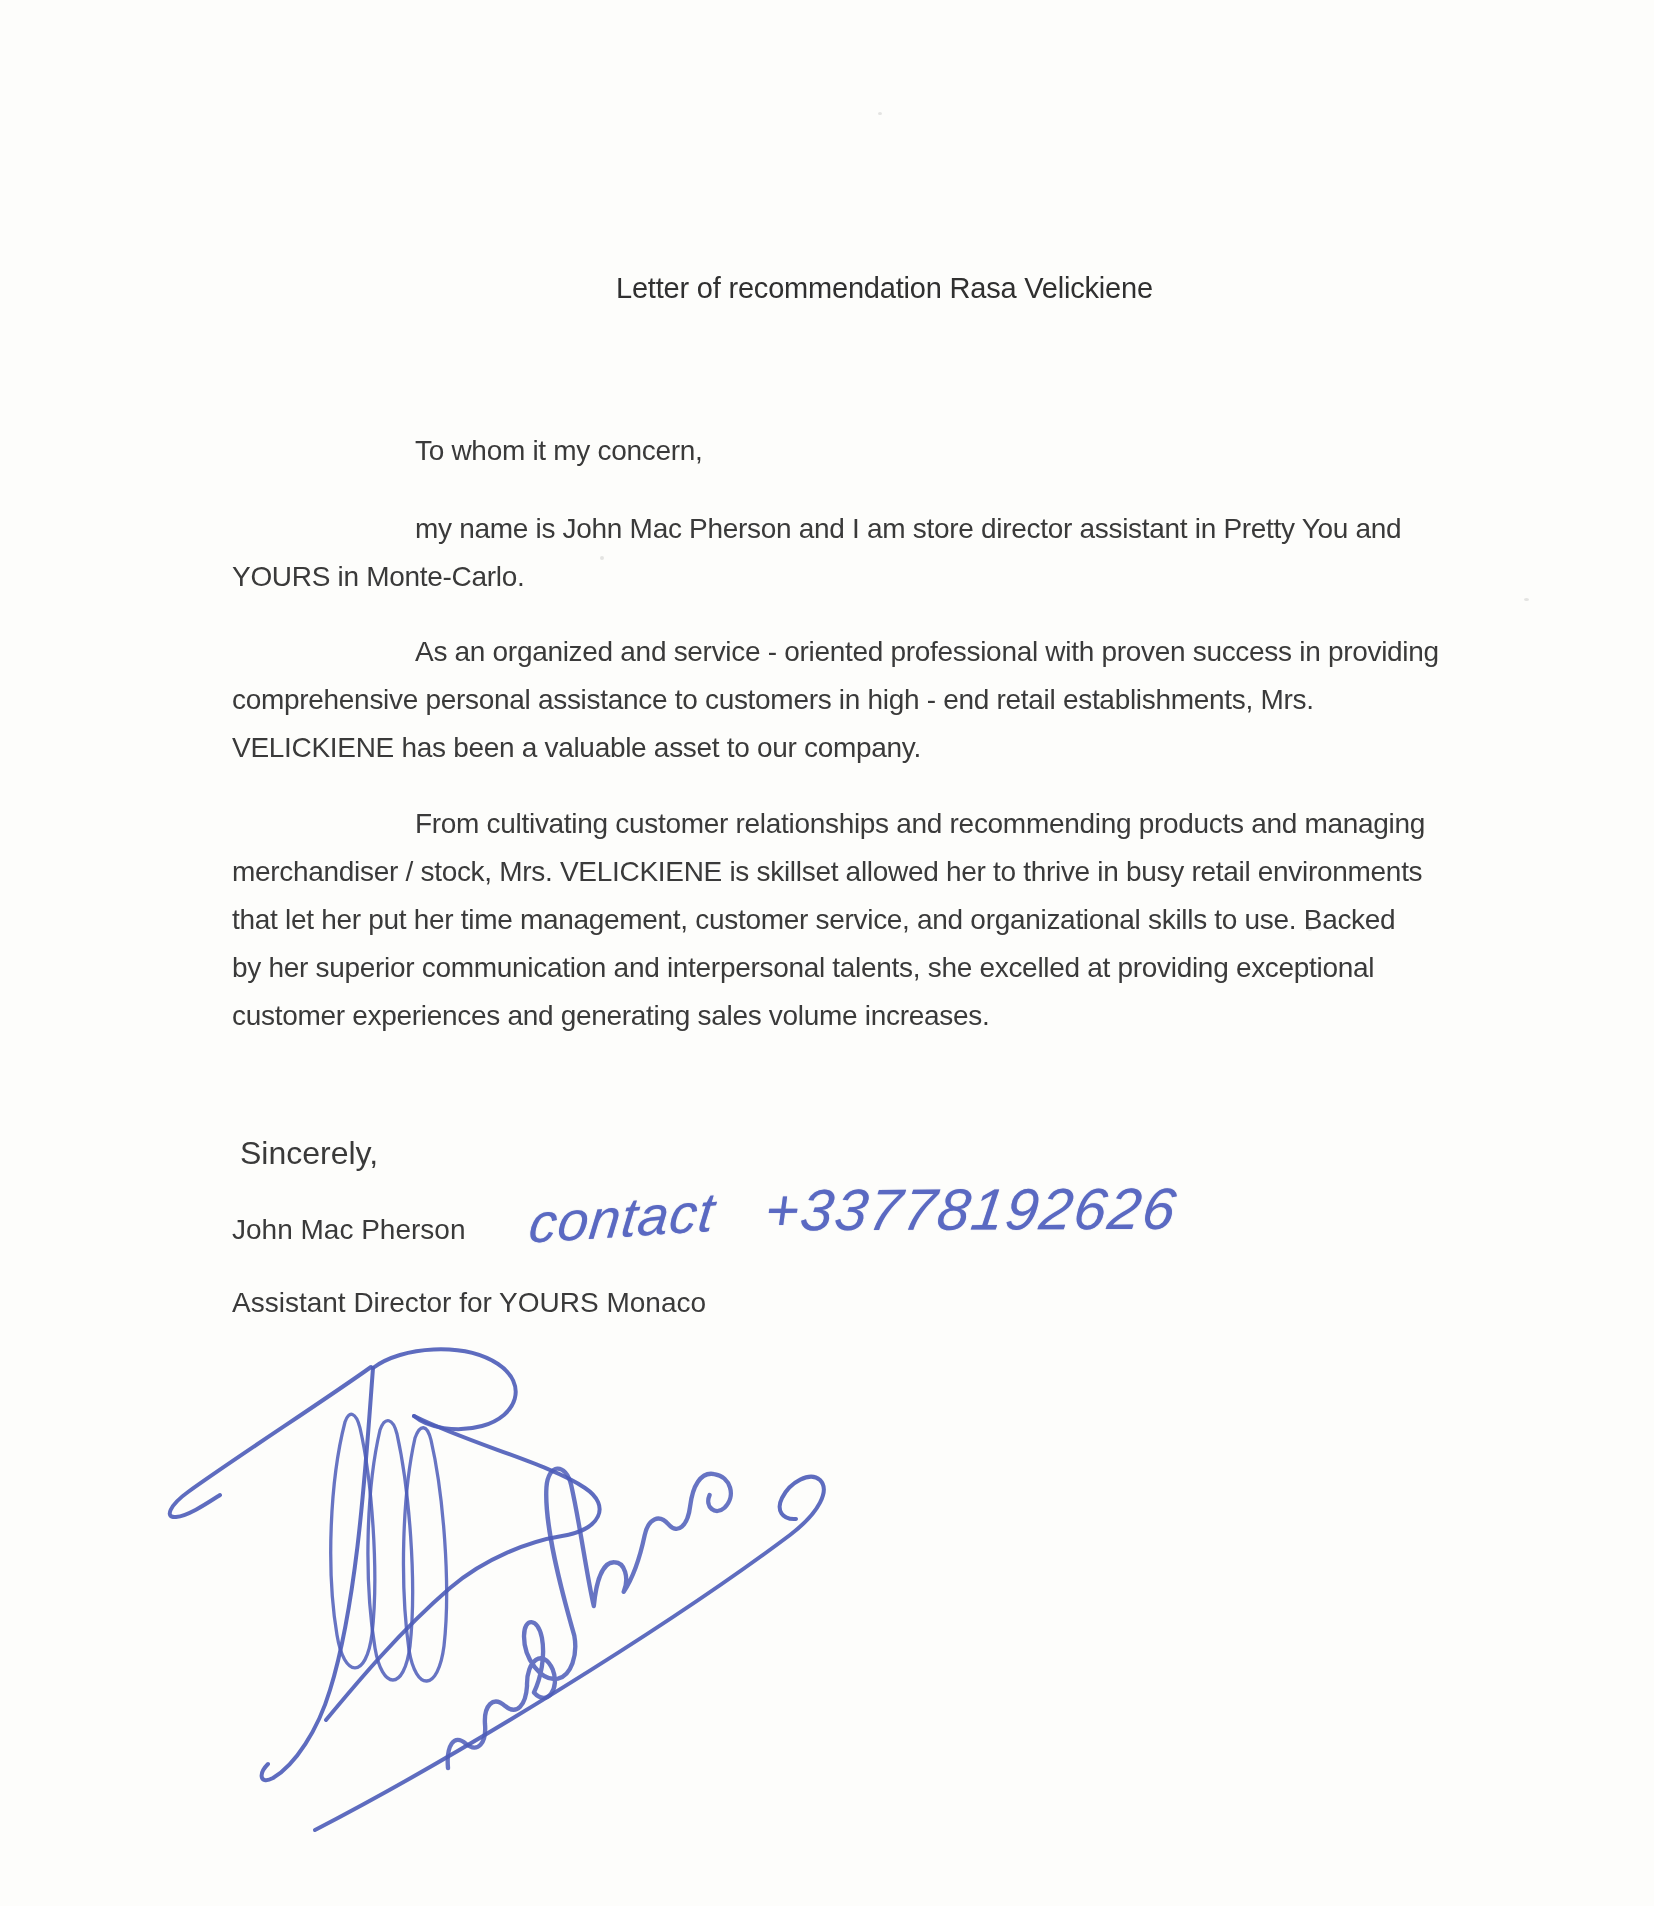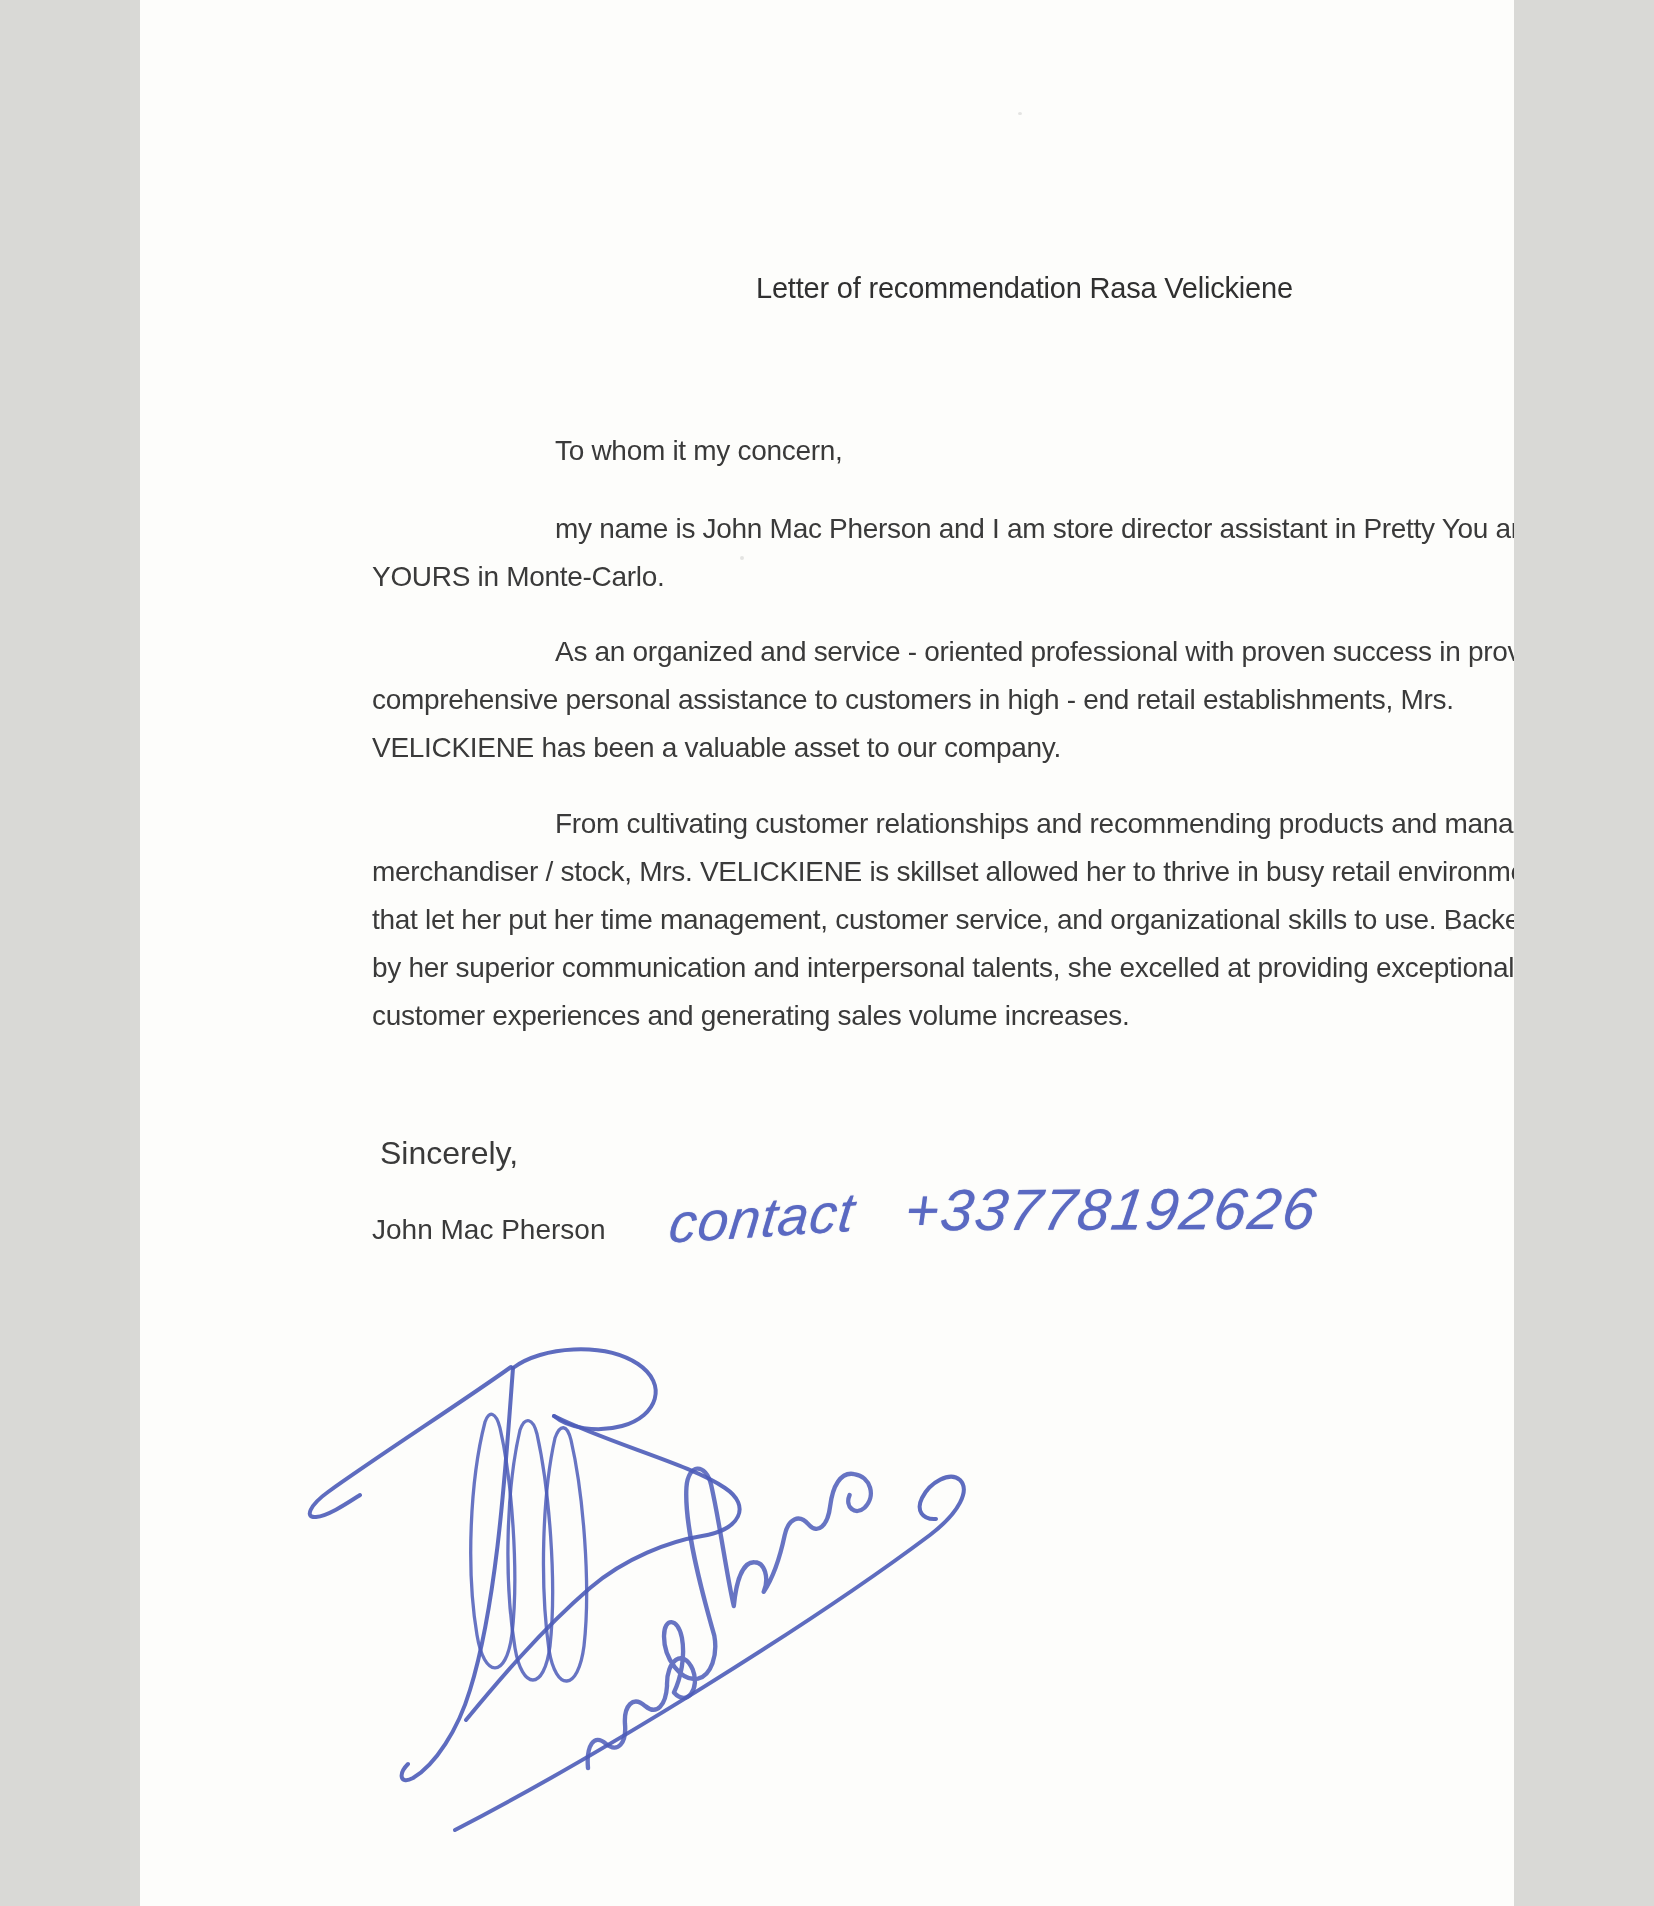--- a/index.html
+++ b/index.html
@@ -3,21 +3,21 @@
 <meta charset="utf-8">
 <style>
   html,body { margin:0; padding:0; background:#d9d9d6; }
   :root {
     --ink:#4c5cb8;
     --text:#3a3a3a;
     --paper:#fdfdfb;
   }
   .page {
     position:relative;
-    width:1374px; height:1906px;
+    width:1654px; height:1906px;
     margin:0 auto;
     background:var(--paper);
     font-family:"Liberation Sans","DejaVu Sans",sans-serif;
     color:var(--text);
     overflow:hidden;
   }
   .title {
     position:absolute; left:616px; top:272px;
     font-size:29px; letter-spacing:-0.2px; color:#303030;
     white-space:nowrap;
@@ -98,20 +98,21 @@
 
   <div class="closing">Sincerely,</div>
 
   <div class="signer-name">John Mac Pherson</div>
 
   <div class="hand">
     <span class="w">contact</span>
     <span class="p">+33778192626</span>
   </div>
 
+  <div class="signer-title">Assistant Director for YOURS Monaco</div>
 
   <svg class="signature" viewBox="0 0 730 540" aria-hidden="true">
 
     <path d="M 241 27 C 195 60 105 118 58 152 C 40 165 34 178 46 177 C 58 176 76 164 90 155"></path>
 
     <path d="M 243 28 C 236 120 228 260 200 350 C 188 390 165 425 143 438 C 130 445 128 434 138 424"></path>
 
     <path class="thin" d="M 215 82 C 200 140 196 230 207 295 C 214 338 236 340 242 294 C 249 234 242 140 230 88 C 226 72 219 70 215 82"></path>
     <path class="thin" d="M 250 90 C 236 150 234 242 245 308 C 252 350 274 352 280 306 C 287 242 279 148 267 94 C 263 78 255 76 250 90"></path>
     <path class="thin" d="M 285 98 C 272 156 270 246 279 310 C 286 352 308 352 314 306 C 321 244 313 152 301 100 C 297 84 290 84 285 98"></path>

